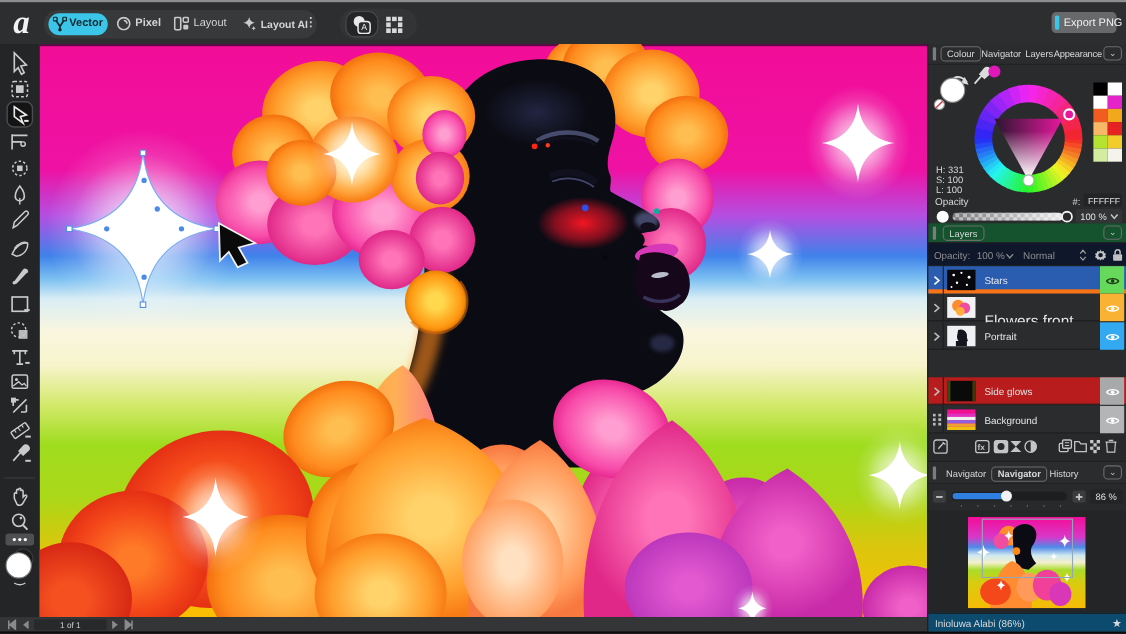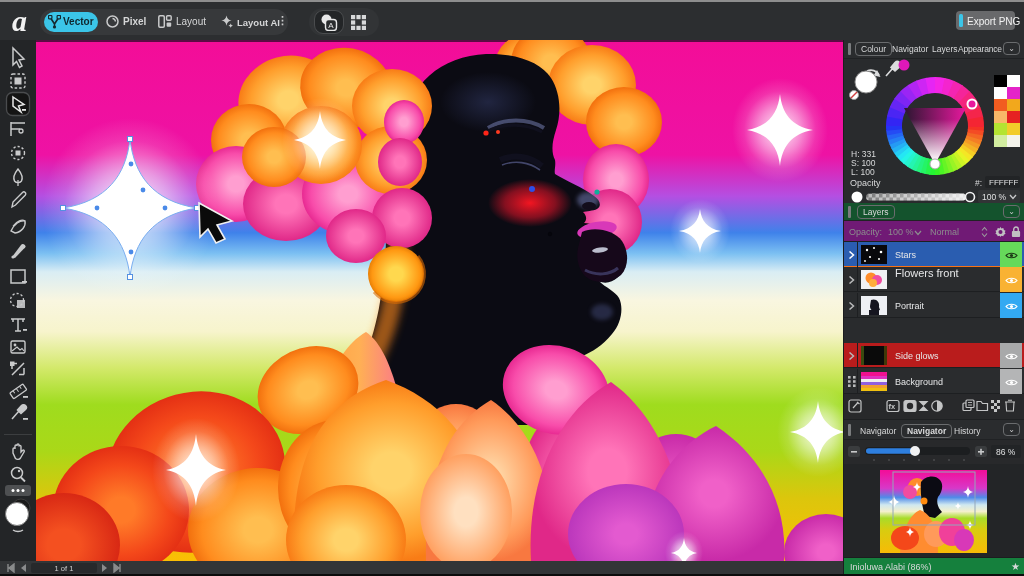--- a/index.html
+++ b/index.html
@@ -463,39 +463,39 @@
 <rect x="134" y="150" width="42" height="13" rx="2" fill="#323436"></rect>
 <text x="138" y="160" fill="#e0e1e2" font-size="8.5" font-family="Liberation Sans">100 %</text>
 <path d="M166 155 L169 158.5 L172 155" stroke="#c8c9ca" stroke-width="1.3" fill="none"></path>
 </g>
     </svg>
     <div class="hdr" style="top:163px;height:18px;background:#14532d">
 <div class="grip" style="top:3px"></div>
 <span class="abs tab tabsel" style="left:13px;top:2px">Layers</span>
 <div class="chev" style="right:5px;top:2px">⌄</div>
 </div>
-    <div class="abs" style="left:0;top:181px;width:181px;height:21px;background:#701a75;border-bottom:1px solid #1e2022">
+    <div class="abs" style="left:0;top:181px;width:181px;height:21px;background:#0f172a;border-bottom:1px solid #1e2022">
 <span class="abs" style="left:5px;top:6px;color:#8c8d8e;font-size:9px">Opacity:</span>
 <span class="abs" style="left:44px;top:6px;color:#8c8d8e;font-size:9px">100 %</span>
 <svg class="abs" style="left:70px;top:9px" width="8" height="6">
         <path d="M1 1 L4 4.5 L7 1" stroke="#8c8d8e" stroke-width="1.2" fill="none"></path>
       </svg>
 <span class="abs" style="left:86px;top:6px;color:#8c8d8e;font-size:9px">Normal</span>
 <svg class="abs" style="left:137px;top:5px" width="7" height="12">
         <path d="M1 4.5 L3.5 1.5 L6 4.5 M1 7.5 L3.5 10.5 L6 7.5" stroke="#9c9d9e" stroke-width="1.1" fill="none"></path>
       </svg>
 <svg class="abs" style="left:151px;top:5px" width="11" height="11" viewBox="0 0 13 13">
         <path d="M6.5 1 L7.5 3 L9.8 2.5 L10.5 4.8 L12.5 5.5 L11.5 7.5 L12.5 9.3 L10.5 10.3 L9.8 12 L7.5 11.5 L6.5 13 L5.5 11.5 L3.2 12 L2.5 10.3 L0.5 9.3 L1.5 7.5 L0.5 5.5 L2.5 4.8 L3.2 2.5 L5.5 3 Z M6.5 4.6 A2.4 2.4 0 1 1 6.5 9.4 A2.4 2.4 0 1 1 6.5 4.6" fill="#c0c1c2" fill-rule="evenodd"></path>
       </svg>
 <svg class="abs" style="left:167px;top:5px" width="10" height="12" viewBox="0 0 11 13">
         <rect x="1" y="5.5" width="9" height="6.5" rx="1" fill="#c0c1c2"></rect>
         <path d="M3 5.5 L3 3.5 A2.5 2.5 0 0 1 8 3.5 L8 5.5" stroke="#c0c1c2" stroke-width="1.5" fill="none"></path>
       </svg>
 </div>
-    <div class="abs" style="left:0;top:202px;width:181px;height:25px;background:#2a5db0;border-bottom:1px solid #f97316">
+    <div class="abs" style="left:0;top:202px;width:181px;height:25px;background:#2a5db0;border-bottom:4px solid #f97316">
       <svg class="abs" style="left:4px;top:9px" width="7" height="8">
         <path d="M1.5 0.5 L5.5 4 L1.5 7.5" stroke="#ffffff" stroke-width="1.5" fill="none"></path>
       </svg>
       <div class="abs" style="left:13px;top:0;width:1px;height:25px;background:#1d1f21"></div>
       <svg class="abs" style="left:17px;top:3px" width="26" height="19" viewBox="0 0 26 19">
         <rect width="26" height="19" fill="#08080c"></rect>
         <circle cx="6" cy="5" r="1.2" fill="#fff"></circle>
         <circle cx="13" cy="3" r="1" fill="#fff"></circle>
         <circle cx="20" cy="7" r="1.3" fill="#fff"></circle>
         <circle cx="9" cy="12" r="1.1" fill="#fff"></circle>
@@ -513,21 +513,21 @@
       <svg class="abs" style="left:4px;top:9px" width="7" height="8">
         <path d="M1.5 0.5 L5.5 4 L1.5 7.5" stroke="#b8b9ba" stroke-width="1.5" fill="none"></path>
       </svg>
       <div class="abs" style="left:13px;top:0;width:1px;height:25px;background:#1d1f21"></div>
       <svg class="abs" style="left:17px;top:3px" width="26" height="19" viewBox="0 0 26 19">
         <rect width="26" height="19" fill="#f2f2f4"></rect>
         <circle cx="10" cy="8" r="5.5" fill="#ff8c2a"></circle>
         <circle cx="16" cy="10" r="5" fill="#f04ca0"></circle>
         <circle cx="12" cy="13" r="4" fill="#ffae3c"></circle>
       </svg>
-      <span class="abs" style="left:51px;top:0;color:#e6e7e8;font-size:11px">Flowers front</span>
+      <span class="abs" style="left:51px;top:16px;color:#e6e7e8;font-size:14px">Flowers front</span>
       <div class="abs" style="left:156px;top:0;width:22px;height:25px;background:#f9b233"></div>
       <svg class="abs" style="left:161px;top:9px" width="13" height="9" viewBox="0 0 13 9">
         <path d="M1 4.5 C3 1.5 10 1.5 12 4.5 C10 7.5 3 7.5 1 4.5 Z" fill="none" stroke="#ffffff" stroke-width="1.2"></path>
         <circle cx="6.5" cy="4.5" r="1.6" fill="#ffffff"></circle>
       </svg>
     </div>
     <div class="abs" style="left:0;top:253px;width:181px;height:25px;background:#2a2c2e;border-bottom:1px solid #1d1f21">
       <svg class="abs" style="left:4px;top:9px" width="7" height="8">
         <path d="M1.5 0.5 L5.5 4 L1.5 7.5" stroke="#b8b9ba" stroke-width="1.5" fill="none"></path>
       </svg>
@@ -666,16 +666,16 @@
 <ellipse cx="72" cy="62" rx="13" ry="14" fill="#f0409a"></ellipse>
 <ellipse cx="84" cy="70" rx="10" ry="11" fill="#d838b8"></ellipse>
 <path d="M14.0 25.0C14.4 28.6 16.0 31.3 20.0 32.0C16.0 32.7 14.4 35.4 14.0 39.0C13.6 35.4 12.0 32.7 8.0 32.0C12.0 31.3 13.6 28.6 14.0 25.0Z" fill="#fff"></path>
 <path d="M37.0 12.0C37.2 14.6 38.4 16.5 41.0 17.0C38.4 17.5 37.2 19.4 37.0 22.0C36.8 19.4 35.6 17.5 33.0 17.0C35.6 16.5 36.8 14.6 37.0 12.0Z" fill="#fff"></path>
 <path d="M88.0 16.0C88.3 19.1 89.7 21.4 93.0 22.0C89.7 22.6 88.3 24.9 88.0 28.0C87.7 24.9 86.3 22.6 83.0 22.0C86.3 21.4 87.7 19.1 88.0 16.0Z" fill="#fff"></path>
 <path d="M78.0 32.0C78.2 34.1 79.2 35.6 81.5 36.0C79.2 36.4 78.2 37.9 78.0 40.0C77.8 37.9 76.8 36.4 74.5 36.0C76.8 35.6 77.8 34.1 78.0 32.0Z" fill="#fff"></path>
 <path d="M30.0 57.0C30.2 59.6 31.4 61.5 34.0 62.0C31.4 62.5 30.2 64.4 30.0 67.0C29.8 64.4 28.6 62.5 26.0 62.0C28.6 61.5 29.8 59.6 30.0 57.0Z" fill="#fff"></path>
 <path d="M90.0 50.5C90.2 52.8 91.4 54.5 94.0 55.0C91.4 55.5 90.2 57.2 90.0 59.5C89.8 57.2 88.6 55.5 86.0 55.0C88.6 54.5 89.8 52.8 90.0 50.5Z" fill="#fff"></path>
 <rect x="13" y="2" width="82" height="53" fill="none" stroke="#93a7ba" stroke-width="1"></rect>
 </svg>
-    <div class="abs" style="left:0;top:517px;width:181px;height:17px;background:#15803d;border-top:1px solid #1c1d1f">
+    <div class="abs" style="left:0;top:517px;width:181px;height:17px;background:#0c4a6e;border-top:1px solid #1c1d1f">
 <span class="abs" style="left:6px;top:4px;color:#d8d9da;font-size:9px">Inioluwa Alabi (86%)</span>
 <span class="abs" style="left:167px;top:3px;color:#d8d9da;font-size:10px">★</span>
 </div>
   </div>
 </body></html>

